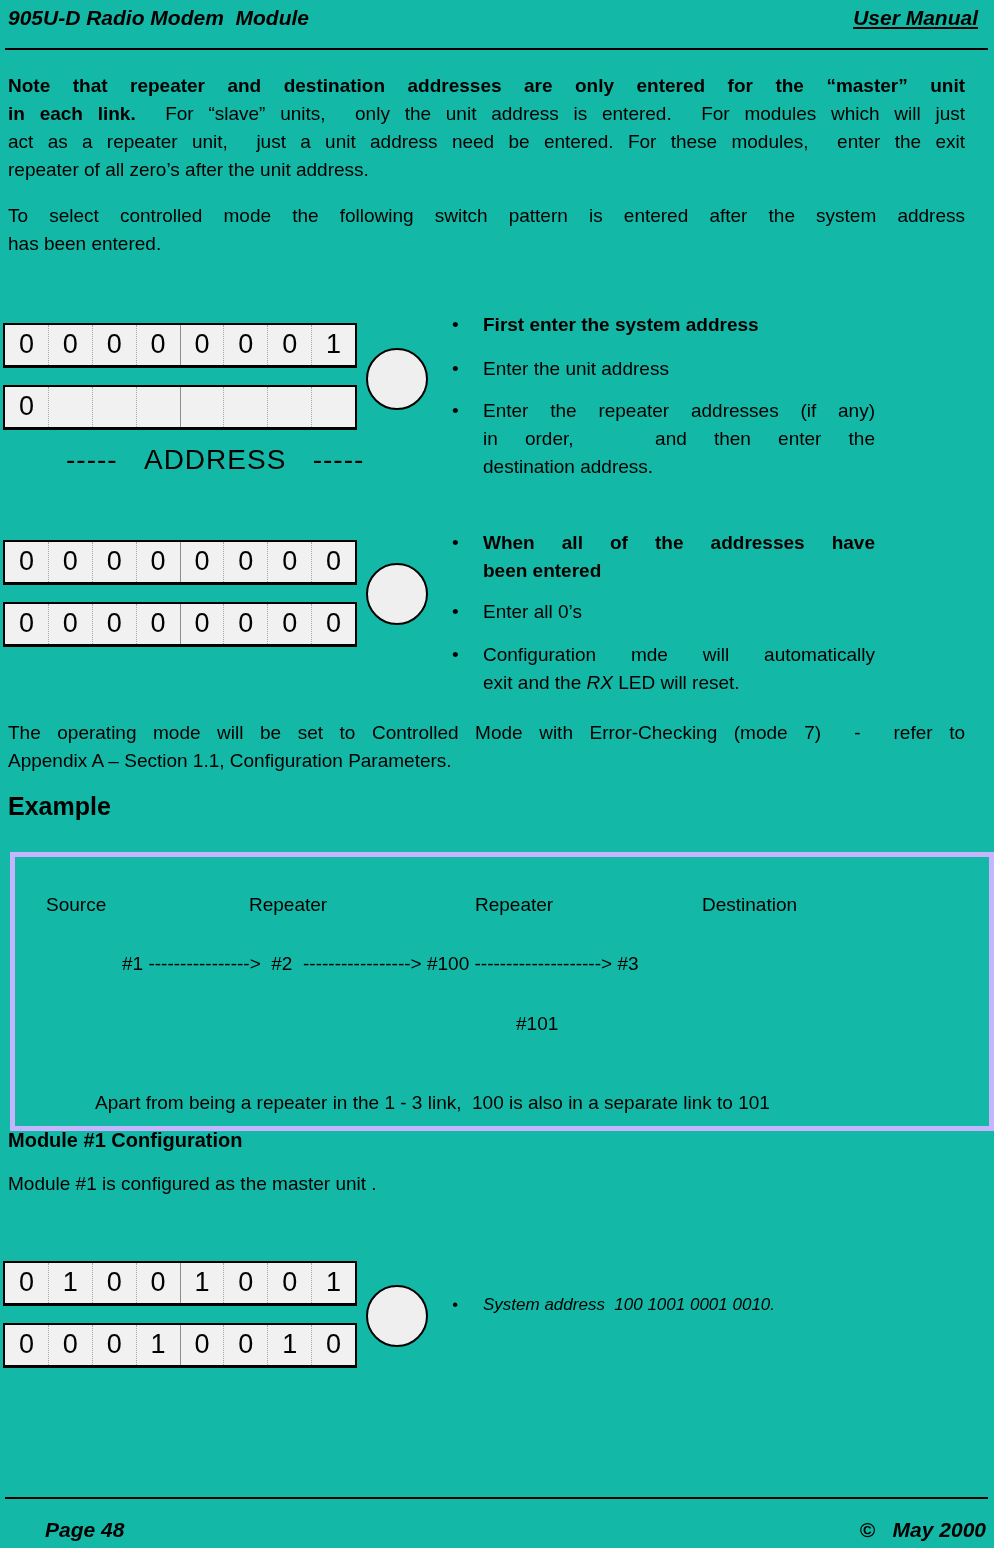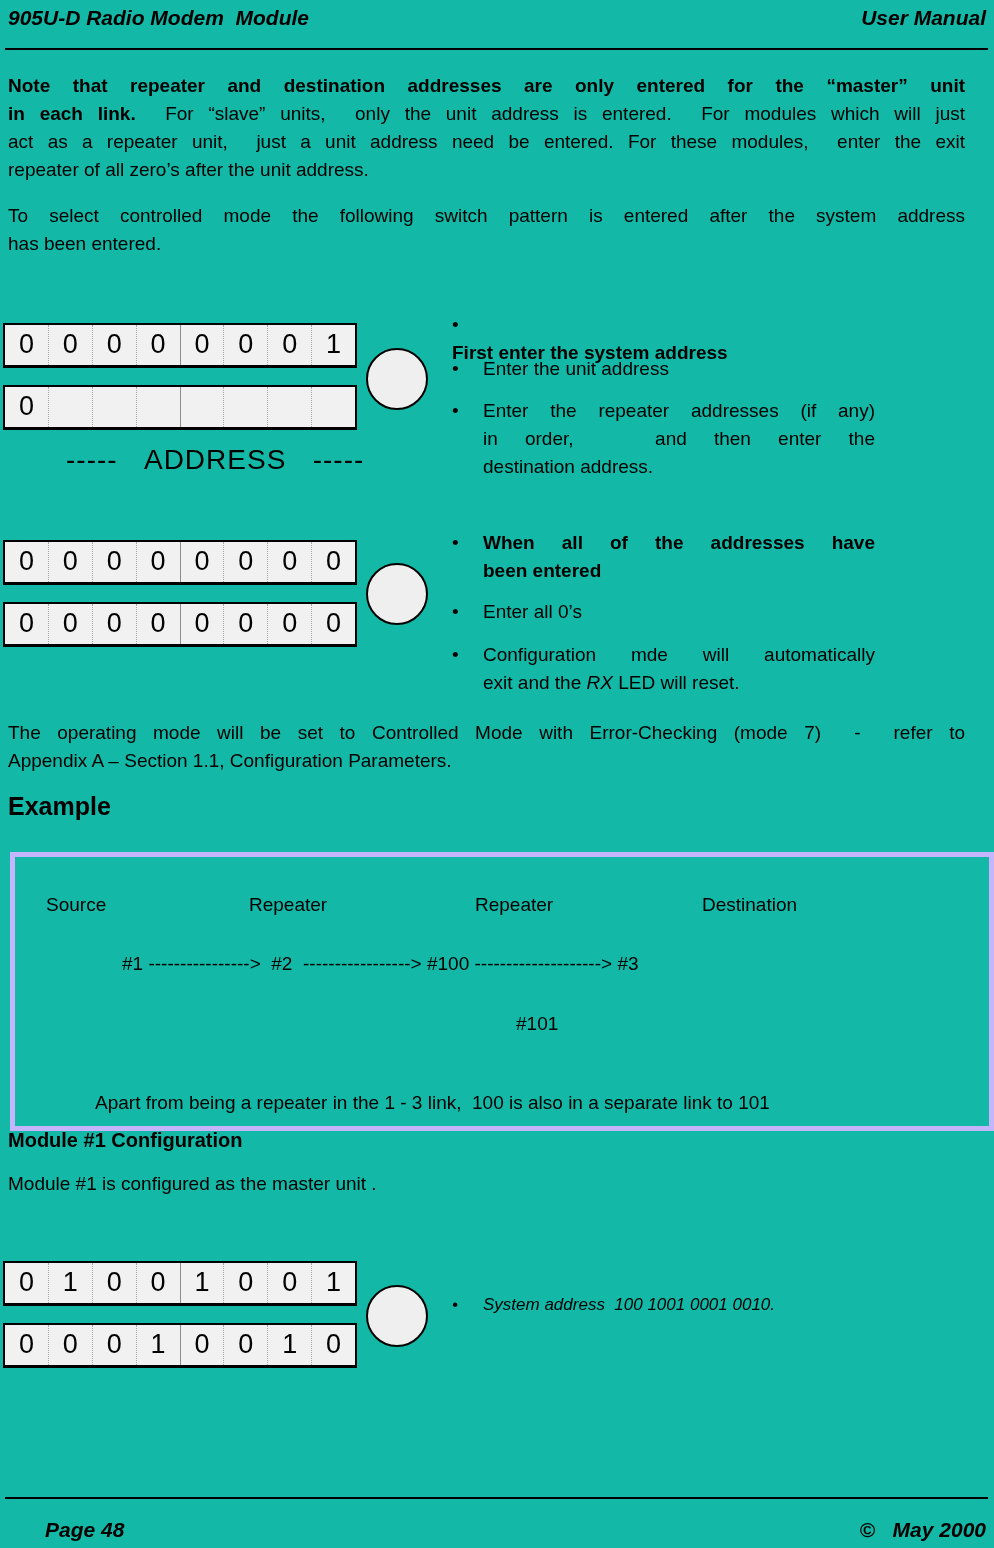--- a/index.html
+++ b/index.html
@@ -33,21 +33,21 @@
   .h2{font-size:25px;font-weight:bold;}
   .h3{font-size:20px;font-weight:bold;}
   .ftr{font-size:21px;font-weight:bold;font-style:italic;white-space:nowrap;}
 </style>
 </head>
 <body>
 
 <div class="page">
 
   <div class="abs hdr" style="left:8px;top:6px;">905U-D Radio Modem &nbsp;Module</div>
-  <div class="abs hdr" style="right:8px;top:6px;">User Manual</div>
+  <div class="abs hdr" style="right:16px;top:6px;text-decoration:underline;">User Manual</div>
   <div class="rule" style="top:48px;"></div>
 
   <div class="abs body-text" style="left:8px;top:72px;width:957px;">
     <div class="jline b">Note that repeater and destination addresses are only entered for the “master” unit</div>
     <div class="jline"><span class="b">in each link.</span><span>&nbsp; For “slave” units, &nbsp;only the unit address is entered. &nbsp;For modules which will just</span></div>
     <div class="jline">act as a repeater unit, &nbsp;just a unit address need be entered. For these modules, &nbsp;enter the exit</div>
     <div class="lline">repeater of all zero’s after the unit address.</div>
   </div>
 
   <div class="abs body-text" style="left:8px;top:202px;width:957px;">
@@ -71,21 +71,21 @@
       <span class="cell"></span>
       <span class="cell"></span>
       <span class="cell"></span>
       <span class="cell"></span>
       <span class="cell"></span>
       <span class="cell"></span>
     </div>
   <div class="addr-label" style="left:66px;top:444px;">----- &nbsp;&nbsp;ADDRESS &nbsp;&nbsp;-----</div>
   <div class="circle" style="left:366px;top:348px;"></div>
 
-  <div class="bullet" style="top:311px;flex-direction:column;">
+  <div class="bullet" style="top:311px;">
     <span class="dot"></span>
     <span class="txt b">First enter the system address</span>
   </div>
   <div class="bullet" style="top:355px;">
     <span class="dot"></span>
     <span class="txt">Enter the unit address</span>
   </div>
   <div class="bullet" style="top:397px;">
     <span class="dot"></span>
     <span class="txt">

